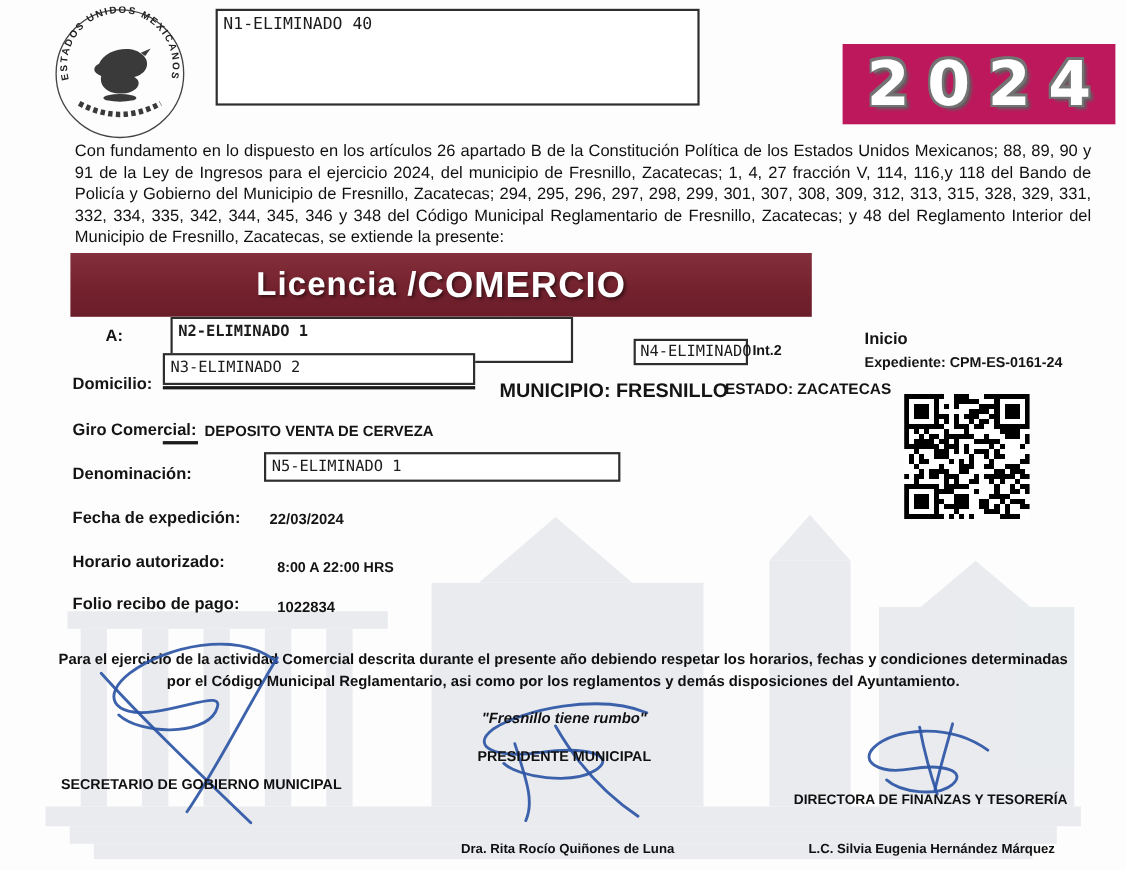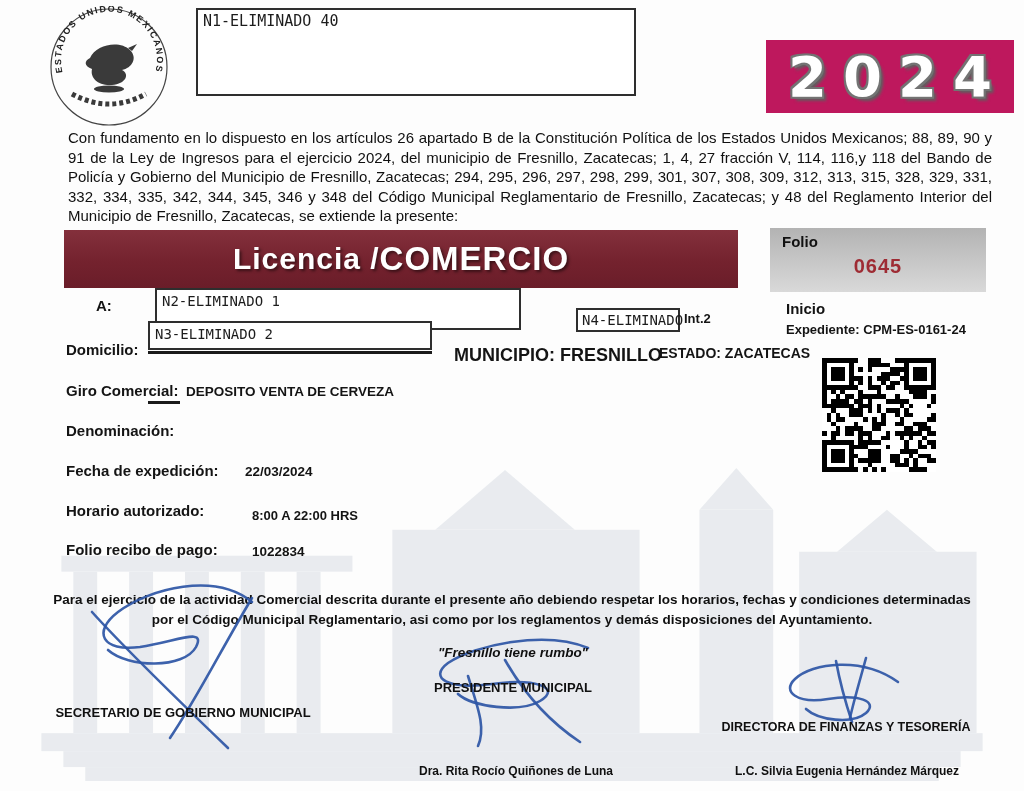--- a/index.html
+++ b/index.html
@@ -14,21 +14,21 @@
   .seal{position:absolute;left:48px;top:6px;width:122px;height:122px;}
   .seal-text{font-size:9px;letter-spacing:1.6px;fill:#222;font-weight:bold;font-family:"Liberation Sans",sans-serif;}
   .eagle{fill:#3a3a3a;}
   .laurel{fill:none;stroke:#3a3a3a;stroke-width:5;stroke-dasharray:4 3;}
 
   
   .rbox{position:absolute;background:#fff;border:2px solid #2e2e2e;padding:2px 5px;}
   .mono{font-family:"DejaVu Sans Mono","Liberation Mono",monospace;font-size:14px;color:#1c1c1c;white-space:nowrap;}
   .n1{left:196px;top:8px;width:440px;height:88px;}
   .n1 .mono{font-size:15px;}
-  .n2{left:155px;top:288px;width:366px;height:42px;}
+  .n2{left:155px;top:288px;width:366px;height:42px;font-weight:bold;}
   .n3{left:148px;top:321px;width:284px;height:29px;}
   .n4{left:576px;top:308px;width:104px;height:24px;padding:1px 4px;}
   .n4 .mono{font-size:14px;}
   .n5{left:240px;top:411px;width:324px;height:27px;}
 
   
   .year-badge{position:absolute;left:766px;top:40px;width:248px;height:73px;background:#be185d;display:flex;align-items:center;justify-content:center;}
   .year{font-family:"DejaVu Sans",sans-serif;font-weight:800;font-size:56px;color:#fff;letter-spacing:16px;margin-right:-16px;
         text-shadow:-2px -2px 0 #737373,2px -2px 0 #737373,-2px 2px 0 #737373,2px 2px 0 #737373,4px 4px 3px #5f5f5f;}
 
@@ -130,24 +130,20 @@
     <span class="year">2024</span>
   </div>
 
   <p class="legal">Con fundamento en lo dispuesto en los artículos 26 apartado B de la Constitución Política de los Estados Unidos Mexicanos; 88, 89, 90 y 91 de la Ley de Ingresos para el ejercicio 2024, del municipio de Fresnillo, Zacatecas; 1, 4, 27 fracción V, 114, 116,y 118 del Bando de Policía y Gobierno del Municipio de Fresnillo, Zacatecas; 294, 295, 296, 297, 298, 299, 301, 307, 308, 309, 312, 313, 315, 328, 329, 331, 332, 334, 335, 342, 344, 345, 346 y 348 del Código Municipal Reglamentario de Fresnillo, Zacatecas; y 48 del Reglamento Interior del Municipio de Fresnillo, Zacatecas, se extiende la presente:</p>
 
   <div class="banner">
     <span class="banner-prefix">Licencia /</span>
       <span class="banner-title">COMERCIO</span>
   </div>
 
-  <div class="folio-box">
-    <span class="folio-label">Folio</span>
-    <span class="folio-value">0645</span>
-  </div>
 
   <span class="lbl a-label">A:</span>
   <div class="rbox n2">
     <span class="mono">N2-ELIMINADO 1</span>
   </div>
   <div class="rbox n4">
     <span class="mono">N4-ELIMINADO</span>
   </div>
   <span class="val int-value">Int.2</span>
   <span class="lbl inicio">Inicio</span>
@@ -396,20 +392,23 @@
       <rect x="20" y="24" width="1" height="1" fill="#000"></rect>
       <rect x="21" y="24" width="1" height="1" fill="#000"></rect>
       <rect x="22" y="24" width="1" height="1" fill="#000"></rect>
     </svg>
 
   <span class="lbl giro-label">Giro Comercial:</span>
   <div class="hline giro-line"></div>
   <span class="val giro-value">DEPOSITO VENTA DE CERVEZA</span>
 
   <span class="lbl denominacion-label">Denominación:</span>
+  <div class="rbox n5">
+    <span class="mono">N5-ELIMINADO 1</span>
+  </div>
 
   <span class="lbl fecha-label">Fecha de expedición:</span>
   <span class="val fecha-value">22/03/2024</span>
 
   <span class="lbl horario-label">Horario autorizado:</span>
   <span class="val horario-value">8:00 A 22:00 HRS</span>
 
   <span class="lbl folio-pago-label">Folio recibo de pago:</span>
   <span class="val folio-pago-value">1022834</span>
 

